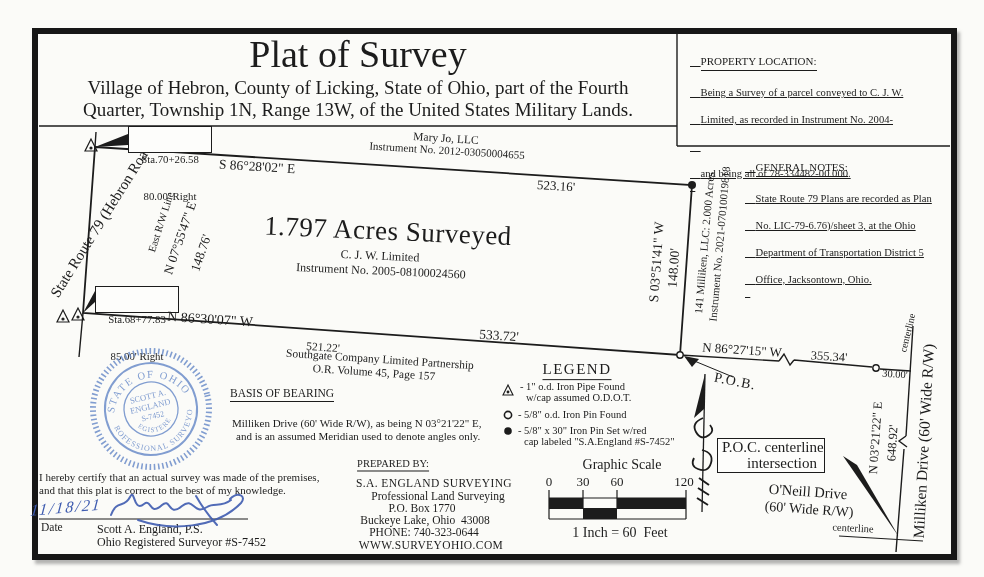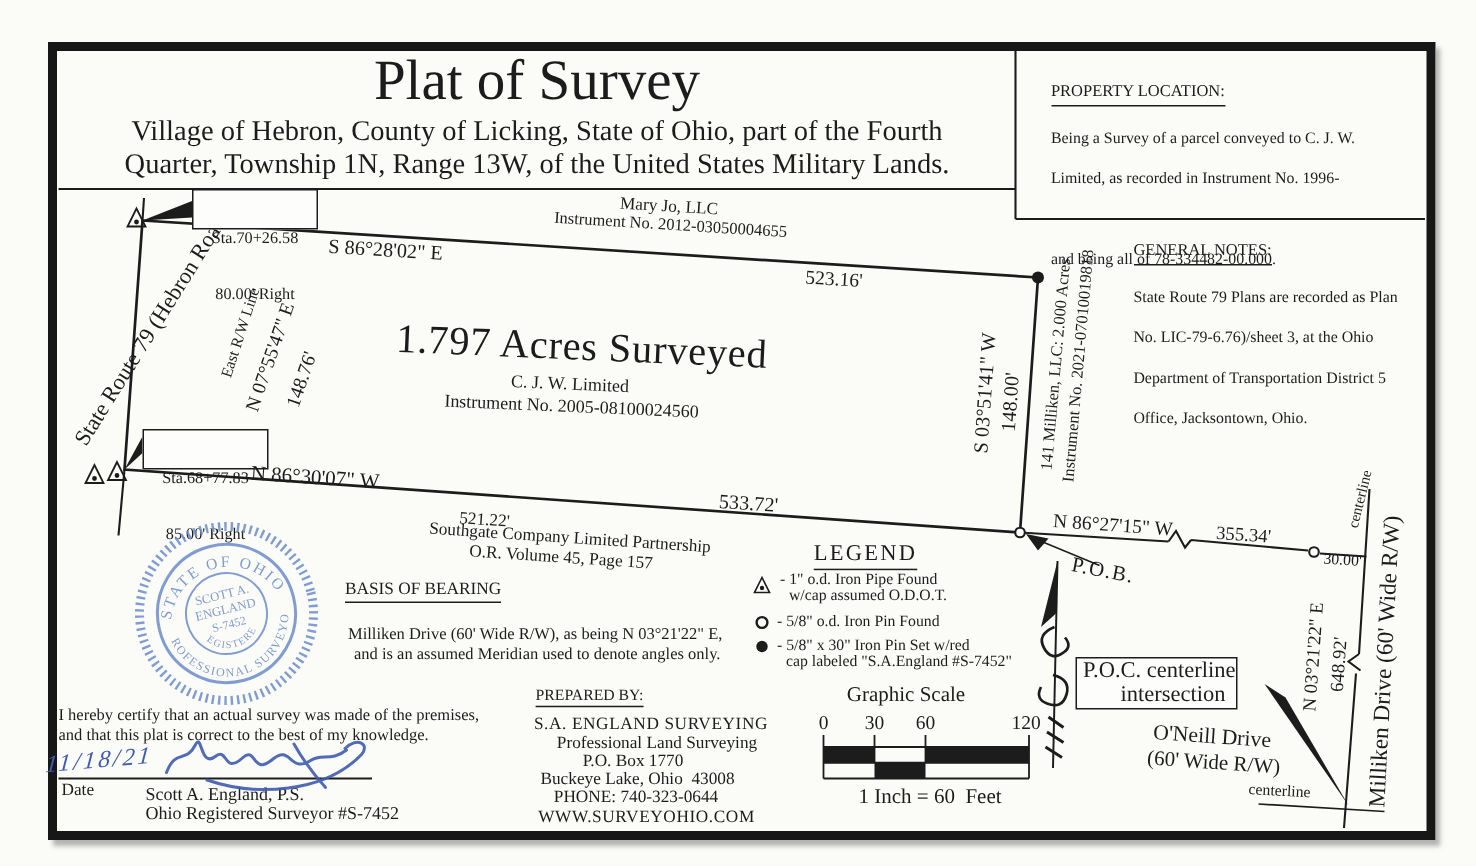--- a/index.html
+++ b/index.html
@@ -8,21 +8,21 @@
   .abs{position:absolute;}
   .frame{position:absolute;left:32px;top:28px;width:925px;height:532px;box-sizing:border-box;
          border:6px solid #171717;box-shadow:3px 4px 3px rgba(110,110,110,.5);background:transparent;}
   .lb{position:absolute;white-space:pre;transform:translate(-50%,-50%) rotate(var(--r,0deg));
       line-height:1.05;text-align:center;}
   .lt{position:absolute;white-space:pre;line-height:1.16;}
   .ul{border-bottom:1.3px solid #1c1c1c;padding-bottom:1px;}
   .title-block{position:absolute;left:39px;top:31px;width:638px;height:95px;text-align:center;}
   .title-block .t1{font-size:38px;line-height:46px;}
   .title-block .t2{font-size:19px;line-height:22px;}
-  .notes{position:absolute;font-size:10.6px;line-height:13.4px;white-space:pre;}
+  .notes{position:absolute;font-size:10.6px;line-height:13.4px;white-space:pre;text-decoration:underline;}
   .notes .hd{font-size:11px;display:inline-block;margin-bottom:2px;}
   .stbox{position:absolute;box-sizing:border-box;border:1.3px solid #1c1c1c;background:#fdfdfb;
          text-align:center;font-size:10.8px;line-height:12.4px;padding-top:1px;white-space:pre;}
   .pocbox{position:absolute;left:717px;top:438px;width:108px;height:35px;box-sizing:border-box;
           border:1.4px solid #1c1c1c;background:#fdfdfb;font-size:15px;line-height:16px;}
   .pocbox .r1{padding-left:4px;}
   .pocbox .r2{text-align:right;padding-right:7px;}
   .hand{font-style:italic;color:#3f5cb0;letter-spacing:2px;transform:translate(-50%,-50%) rotate(-5deg) skewX(-10deg);}
   svg text{font-family:"Liberation Serif","DejaVu Serif",serif;}
 </style>
@@ -103,21 +103,21 @@
 
   <div class="title-block">
     <div class="t1">Plat of Survey</div>
     <div class="t2">Village of Hebron, County of Licking, State of Ohio, part of the Fourth</div>
     <div class="t2">Quarter, Township 1N, Range 13W, of the United States Military Lands.</div>
   </div>
 
   <div class="notes" style="left:690px;top:42px;width:250px">
     <span class="hd ul">PROPERTY LOCATION:</span><br>
     <span>Being a Survey of a parcel conveyed to C. J. W.</span><br>
-    <span>Limited, as recorded in Instrument No. 1996-</span><br>
+    <span>Limited, as recorded in Instrument No. 2004-</span><br>
     <br>
     <span>and being all of 78-334482-00.000.</span>
   </div>
 
   <div class="notes" style="left:745px;top:148px;width:205px">
     <span class="hd ul">GENERAL NOTES:</span><br>
     <span>State Route 79 Plans are recorded as Plan</span><br>
     <span>No. LIC-79-6.76)/sheet 3, at the Ohio</span><br>
     <span>Department of Transportation District 5</span><br>
     <span>Office, Jacksontown, Ohio.</span>
@@ -178,21 +178,21 @@
   <div class="lt" style="left:520px;top:381px;font-size:10.5px">- 1" o.d. Iron Pipe Found</div>
   <div class="lt" style="left:526px;top:392px;font-size:10.5px">w/cap assumed O.D.O.T.</div>
   <div class="lt" style="left:518px;top:409px;font-size:10.5px">- 5/8" o.d. Iron Pin Found</div>
   <div class="lt" style="left:518px;top:425px;font-size:10.5px">- 5/8" x 30" Iron Pin Set w/red</div>
   <div class="lt" style="left:524px;top:436px;font-size:10.5px">cap labeled "S.A.England #S-7452"</div>
 
   <div class="lt ul" style="left:230px;top:387px;font-size:11.5px">BASIS OF BEARING</div>
   <div class="lt" style="left:232px;top:417px;font-size:11px">Milliken Drive (60' Wide R/W), as being N 03°21'22" E,</div>
   <div class="lt" style="left:236px;top:430px;font-size:11px">and is an assumed Meridian used to denote angles only.</div>
 
-  <div class="lb" style="left:604px;top:465px;font-size:14px">Graphic Scale</div>
+  <div class="lb" style="left:622px;top:465px;font-size:14px">Graphic Scale</div>
   <div class="lb" style="left:549px;top:482px;font-size:13px">0</div>
   <div class="lb" style="left:583px;top:482px;font-size:13px">30</div>
   <div class="lb" style="left:617px;top:482px;font-size:13px">60</div>
   <div class="lb" style="left:684px;top:482px;font-size:13px">120</div>
   <div class="lb" style="left:620px;top:533px;font-size:14px">1 Inch = 60  Feet</div>
 
   <div class="lb ul" style="left:393px;top:465px;font-size:10.5px">PREPARED BY:</div>
   <div class="lb" style="left:434px;top:483px;font-size:11.5px;letter-spacing:.4px">S.A. ENGLAND SURVEYING</div>
   <div class="lb" style="left:438px;top:496px;font-size:11.5px">Professional Land Surveying</div>
   <div class="lb" style="left:422px;top:508px;font-size:11.5px">P.O. Box 1770</div>

